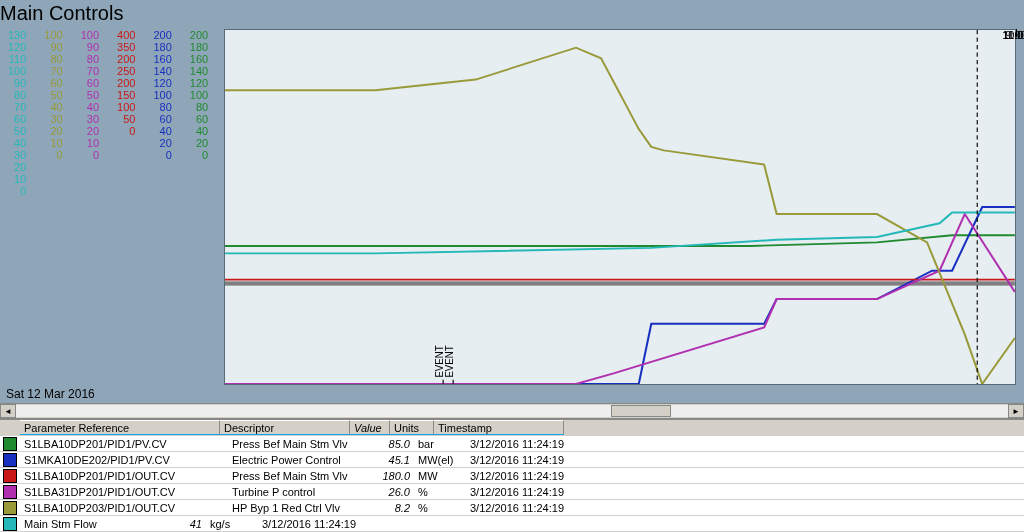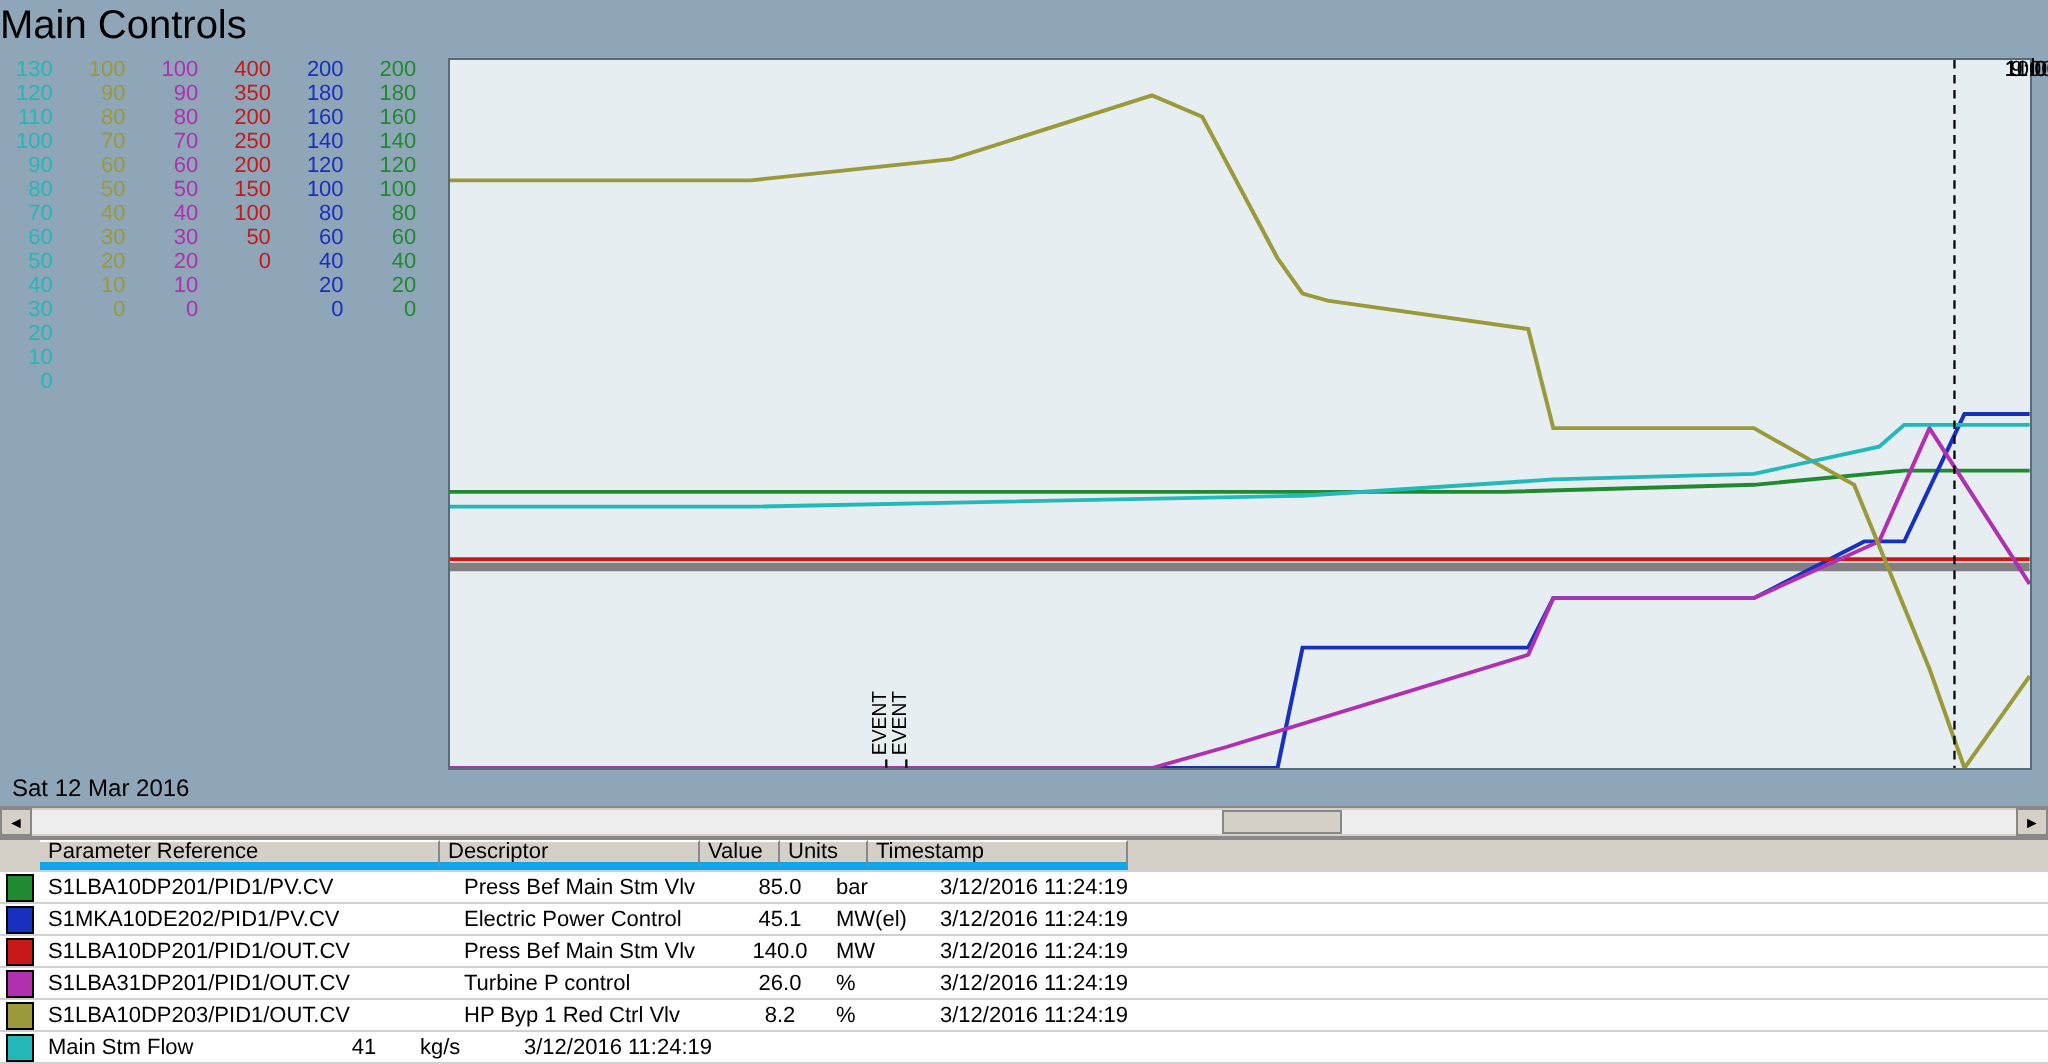--- a/index.html
+++ b/index.html
@@ -17,26 +17,26 @@
   .xaxis-labels{height:18px;position:relative;}
   .xaxis-labels span{position:absolute;transform:translateX(-50%);}
   .date-row{padding:2px 6px;font-size:12px;color:#000000;}
   .scrollbar{height:14px;background:#d4d0c8;border-top:1px solid #888;border-bottom:1px solid #888;display:flex;align-items:center;}
   .sb-btn{width:14px;height:12px;background:#d4d0c8;border:1px solid #888;display:flex;align-items:center;justify-content:center;font-size:8px;}
   .sb-track{flex:1;height:12px;background:#eee;position:relative;}
   .sb-thumb{position:absolute;height:100%;background:#d4d0c8;border:1px solid #888;box-sizing:border-box;}
   .table{background:#fff;border-top:1px solid #888;font-size:11px;}
   .table-row{display:flex;align-items:center;height:15px;border-bottom:1px solid #d0d0d0;}
   .table-header{background:#d4d0c8;font-weight:normal;}
-  .table-header .cell{border-right:1px solid #888;border-bottom:4px solid #0ea5e9;border-top:1px solid #fff;box-sizing:border-box;height:100%;display:flex;align-items:center;}
+  .table-header .cell{border-right:1px solid #888;border-bottom:1px solid #0ea5e9;border-top:1px solid #fff;box-sizing:border-box;height:100%;display:flex;align-items:center;}
   .swatch{width:12px;height:12px;margin:0 3px;border:1px solid #000;flex-shrink:0;}
   .cell{padding:0 4px;overflow:hidden;white-space:nowrap;}
   .c-ref{width:200px;}
   .c-desc{width:130px;}
-  .c-val{width:40px;text-align:center;}
+  .c-val{width:40px;text-align:right;font-style:italic;}
   .c-unit{width:44px;}
   .c-ts{width:130px;}
   .cursor-line{stroke:#000;stroke-width:1;stroke-dasharray:4 3;}
 </style>
 </head>
 <body>
 <div class="app">
 
 <div class="title">Main Controls</div>
 
@@ -207,21 +207,21 @@
           <div class="cell c-ref">S1MKA10DE202/PID1/PV.CV</div>
           <div class="cell c-desc">Electric Power Control</div>
           <div class="cell c-val">45.1</div>
           <div class="cell c-unit">MW(el)</div>
           <div class="cell c-ts">3/12/2016 11:24:19</div>
         </div>
         <div class="table-row">
           <div class="swatch" style="background:#c81818"></div>
           <div class="cell c-ref">S1LBA10DP201/PID1/OUT.CV</div>
           <div class="cell c-desc">Press Bef Main Stm Vlv</div>
-          <div class="cell c-val">140.0</div>
+          <div class="cell c-val">180.0</div>
           <div class="cell c-unit">MW</div>
           <div class="cell c-ts">3/12/2016 11:24:19</div>
         </div>
         <div class="table-row">
           <div class="swatch" style="background:#b030b0"></div>
           <div class="cell c-ref">S1LBA31DP201/PID1/OUT.CV</div>
           <div class="cell c-desc">Turbine P control</div>
           <div class="cell c-val">26.0</div>
           <div class="cell c-unit">%</div>
           <div class="cell c-ts">3/12/2016 11:24:19</div>

